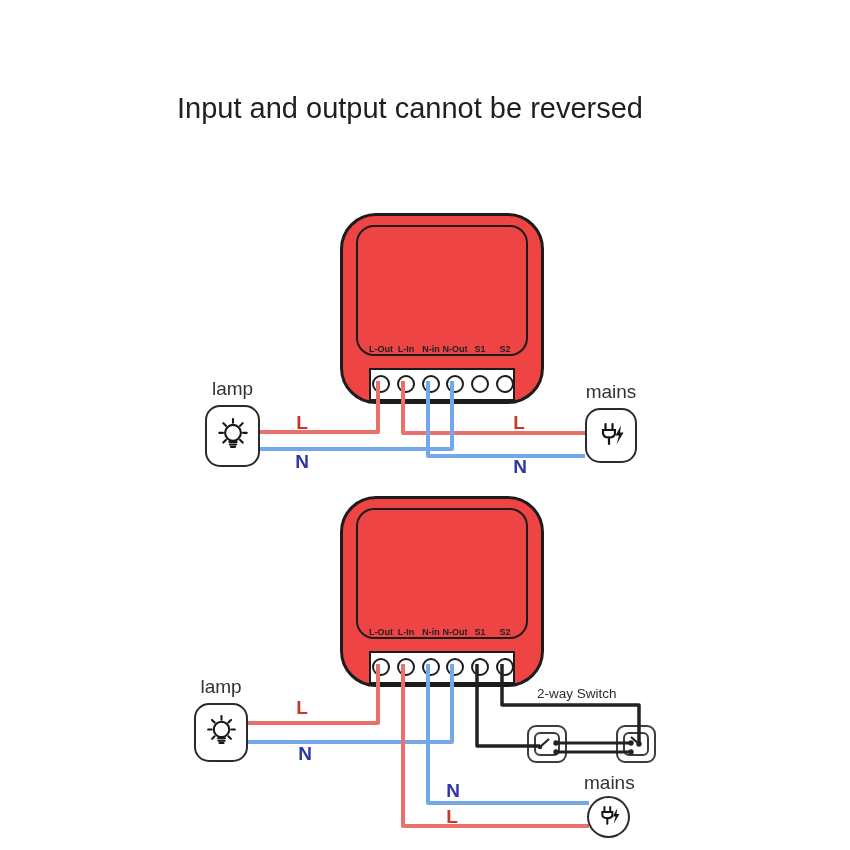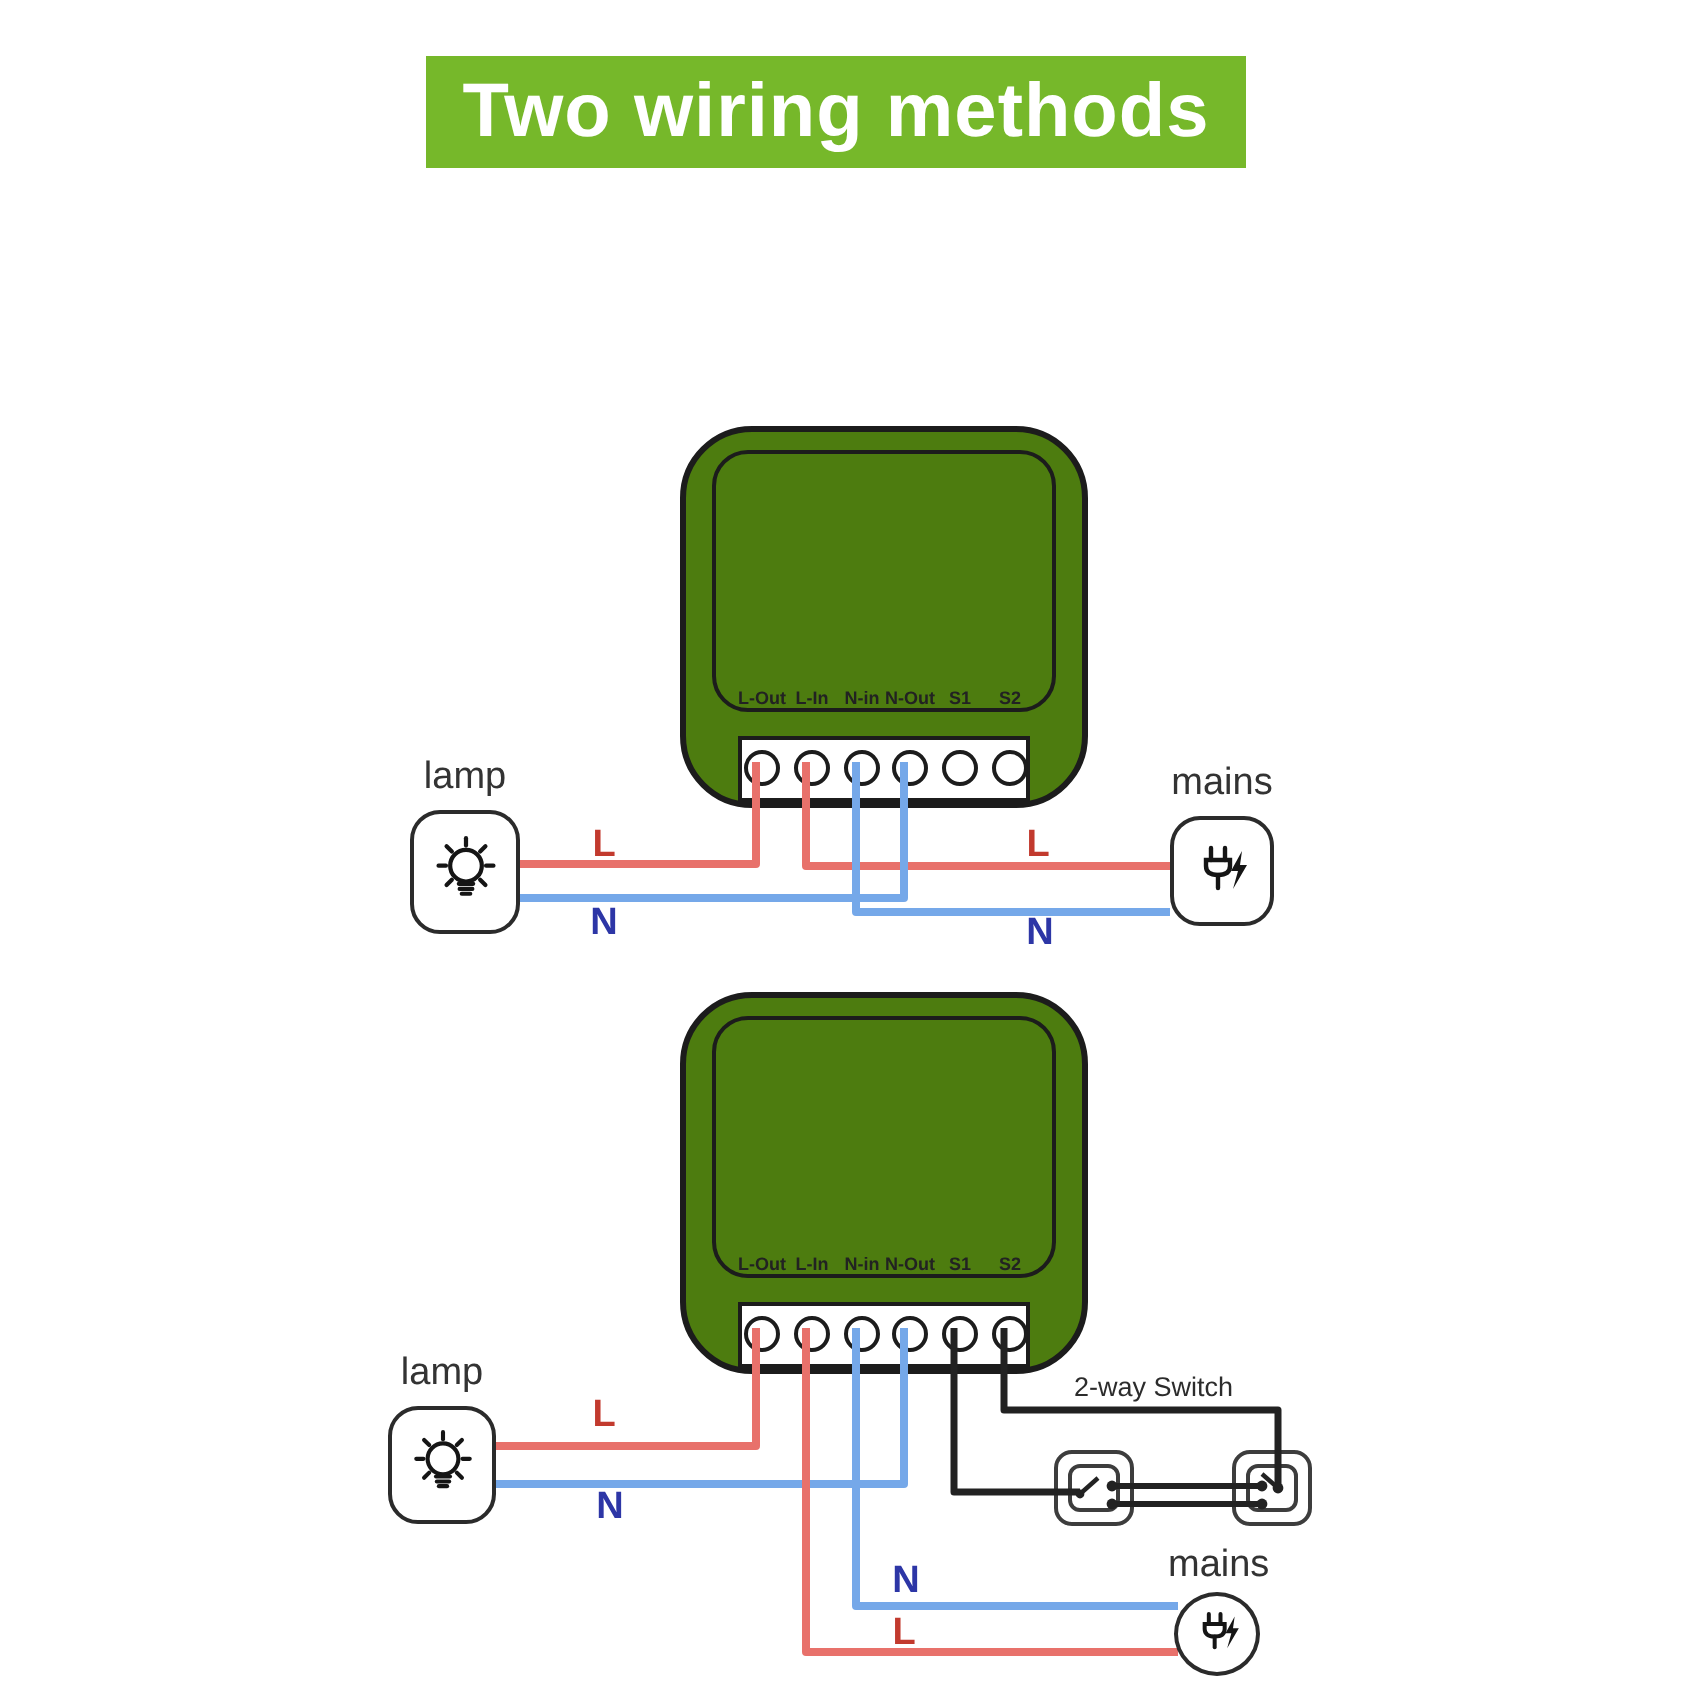--- a/index.html
+++ b/index.html
@@ -16,21 +16,21 @@
     display:flex; align-items:center; justify-content:center;
   }
   .banner-text { color:#fff; font-size:38px; font-weight:700; letter-spacing:0.5px; }
   .subtitle {
     position:absolute; left:0; top:92px; width:820px; text-align:center;
     font-size:29px; color:#1f1f1f;
   }
 
   
   .device {
-    position:absolute; left:340px; width:204px; height:191px; background:#4d7c0f;
+    position:absolute; left:340px; width:204px; height:191px; background:#ef4444;
     border:3px solid var(--outline,#1c1c1c); border-radius:36px;
   }
   .device-inner {
     position:absolute; left:13px; top:9px; width:172px; height:131px;
     border:2px solid var(--outline,#1c1c1c); border-radius:18px;
   }
   .tl {
     position:absolute; top:128px; transform:translateX(-50%);
     font-size:9px; font-weight:700; color:#222; white-space:nowrap;
   }
@@ -78,23 +78,21 @@
   .swbox-inner {
     position:absolute; left:5px; top:5px; right:5px; bottom:5px;
     border:2px solid #3d3d3d; border-radius:6px;
   }
 </style>
 </head>
 <body>
 
 <div class="page">
 
-  <div class="banner">
-    <span class="banner-text">Two wiring methods</span>
-  </div>
+  <div class="subtitle">Input and output cannot be reversed</div>
 
   <div class="device" style="top:213px">
     <div class="device-inner"></div>
     <span class="tl" style="left:38px">L-Out</span>
     <span class="tl" style="left:63px">L-In</span>
     <span class="tl" style="left:88px">N-in</span>
     <span class="tl" style="left:112px">N-Out</span>
     <span class="tl" style="left:137px">S1</span>
     <span class="tl" style="left:162px">S2</span>
     <div class="strip"></div>

